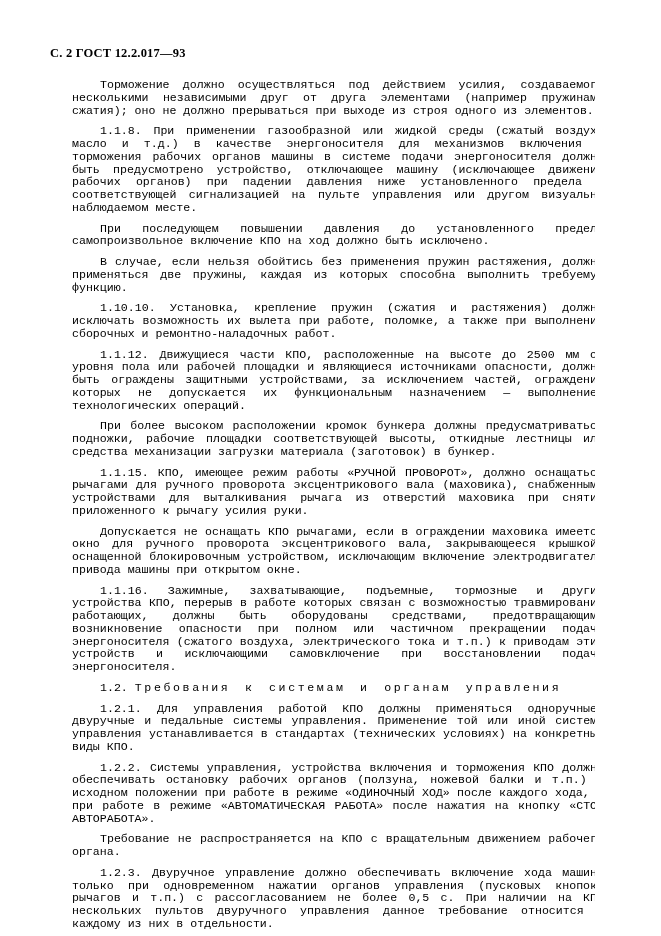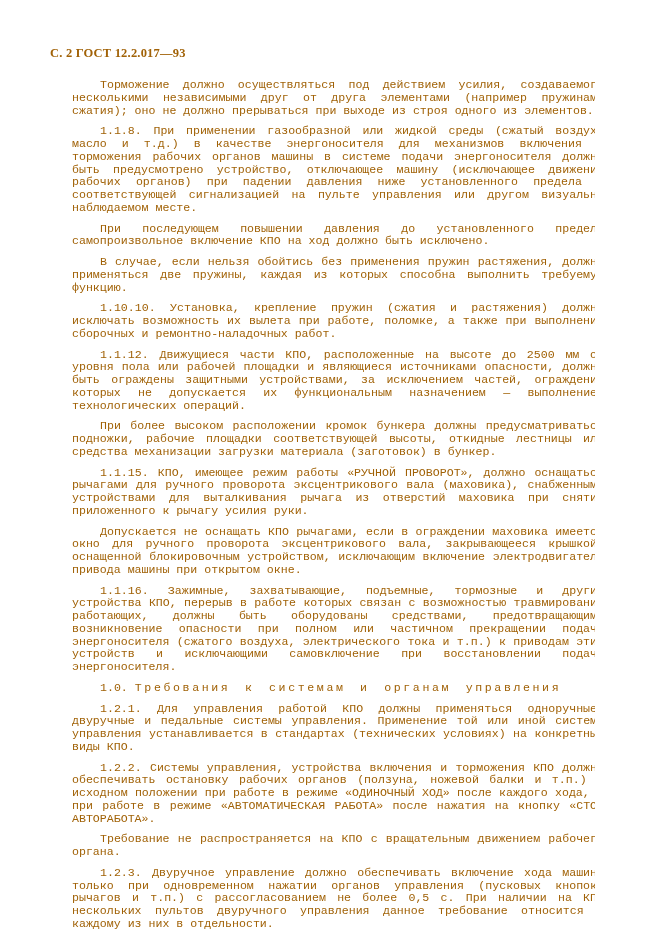--- a/index.html
+++ b/index.html
@@ -1,21 +1,21 @@
 <!DOCTYPE html>
 <html lang="ru"><head>
 <meta charset="utf-8">
 <style>
   html, body { margin: 0; padding: 0; background: #ffffff; }
   .page {
     position: relative;
     width: 595px;
     height: 936px;
     background: #ffffff;
-    color: #a16207;
+    color: #000000;
     font-family: "Liberation Serif", "DejaVu Serif", serif;
     overflow: hidden;
   }
   .running-header {
     position: absolute;
     left: 50px;
     top: 46px;
     font-size: 12.5px;
     font-weight: bold;
     letter-spacing: 0.2px;
@@ -53,20 +53,20 @@
     <p>1.1.8. При применении газообразной или жидкой среды (сжатый воздух, масло и т.д.) в качестве энергоносителя для механизмов включения и торможения рабочих органов машины в системе подачи энергоносителя должно быть предусмотрено устройство, отключающее машину (исключающее движение рабочих органов) при падении давления ниже установленного предела с соответствующей сигнализацией на пульте управления или другом визуально наблюдаемом месте.</p>
     <p>При последующем повышении давления до установленного предела самопроизвольное включение КПО на ход должно быть исключено.</p>
     <p>В случае, если нельзя обойтись без применения пружин растяжения, должны применяться две пружины, каждая из которых способна выполнить требуемую функцию.</p>
     <p>1.10.10. Установка, крепление пружин (сжатия и растяжения) должны исключать возможность их вылета при работе, поломке, а также при выполнении сборочных и ремонтно-наладочных работ.</p>
     <p>1.1.12. Движущиеся части КПО, расположенные на высоте до 2500 мм от уровня пола или рабочей площадки и являющиеся источниками опасности, должны быть ограждены защитными устройствами, за исключением частей, ограждение которых не допускается их функциональным назначением — выполнением технологических операций.</p>
     <p>При более высоком расположении кромок бункера должны предусматриваться подножки, рабочие площадки соответствующей высоты, откидные лестницы или средства механизации загрузки материала (заготовок) в бункер.</p>
     <p>1.1.15. КПО, имеющее режим работы «РУЧНОЙ ПРОВОРОТ», должно оснащаться рычагами для ручного проворота эксцентрикового вала (маховика), снабженными устройствами для выталкивания рычага из отверстий маховика при снятии приложенного к рычагу усилия руки.</p>
     <p>Допускается не оснащать КПО рычагами, если в ограждении маховика имеется окно для ручного проворота эксцентрикового вала, закрывающееся крышкой, оснащенной блокировочным устройством, исключающим включение электродвигателя привода машины при открытом окне.</p>
     <p>1.1.16. Зажимные, захватывающие, подъемные, тормозные и другие устройства КПО, перерыв в работе которых связан с возможностью травмирования работающих, должны быть оборудованы средствами, предотвращающими возникновение опасности при полном или частичном прекращении подачи энергоносителя (сжатого воздуха, электрического тока и т.п.) к приводам этих устройств и исключающими самовключение при восстановлении подачи энергоносителя.</p>
 
-    <p class="section-heading"><span>1.0.</span> <span class="spaced">Требования к системам и органам управления</span></p>
+    <p class="section-heading"><span>1.2.</span> <span class="spaced">Требования к системам и органам управления</span></p>
 
     <p>1.2.1. Для управления работой КПО должны применяться одноручные, двуручные и педальные системы управления. Применение той или иной системы управления устанавливается в стандартах (технических условиях) на конкретные виды КПО.</p>
     <p>1.2.2. Системы управления, устройства включения и торможения КПО должны обеспечивать остановку рабочих органов (ползуна, ножевой балки и т.п.) в исходном положении при работе в режиме «ОДИНОЧНЫЙ ХОД» после каждого хода, а при работе в режиме «АВТОМАТИЧЕСКАЯ РАБОТА» после нажатия на кнопку «СТОП АВТОРАБОТА».</p>
     <p>Требование не распространяется на КПО с вращательным движением рабочего органа.</p>
     <p>1.2.3. Двуручное управление должно обеспечивать включение хода машины только при одновременном нажатии органов управления (пусковых кнопок, рычагов и т.п.) с рассогласованием не более 0,5 с. При наличии на КПО нескольких пультов двуручного управления данное требование относится к каждому из них в отдельности.</p>
   </div>
 </div>
 
 </body></html>

